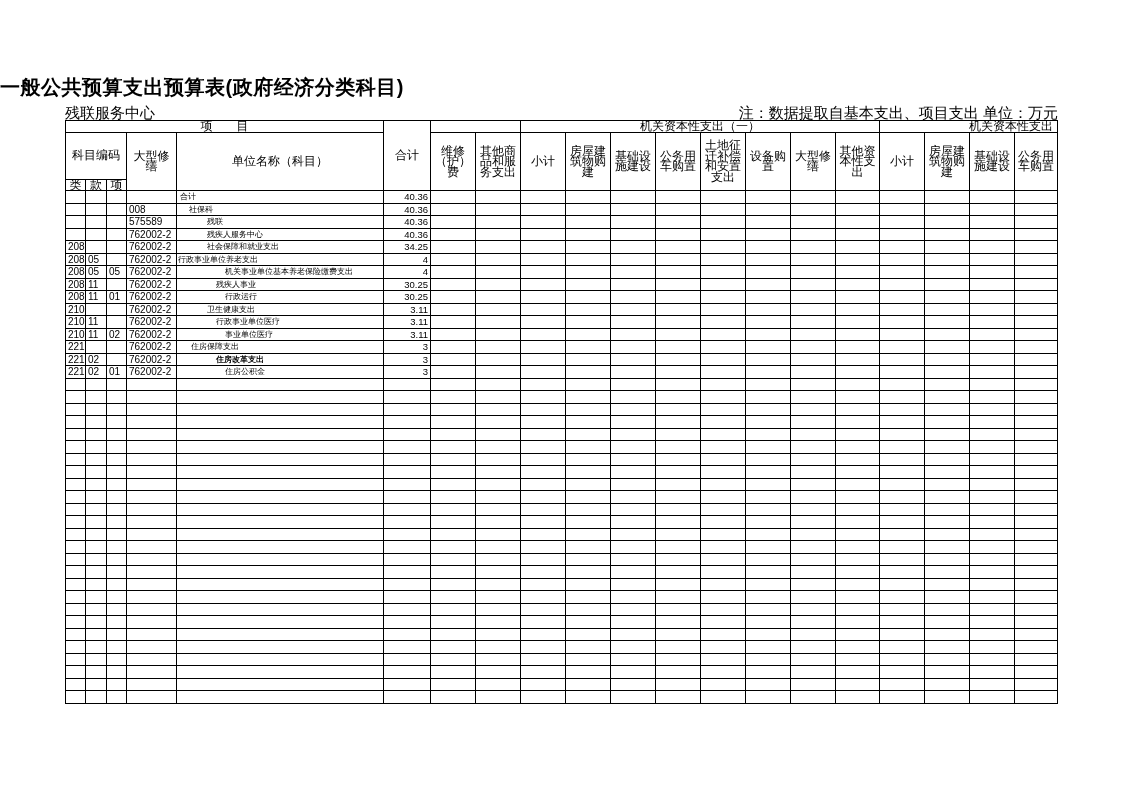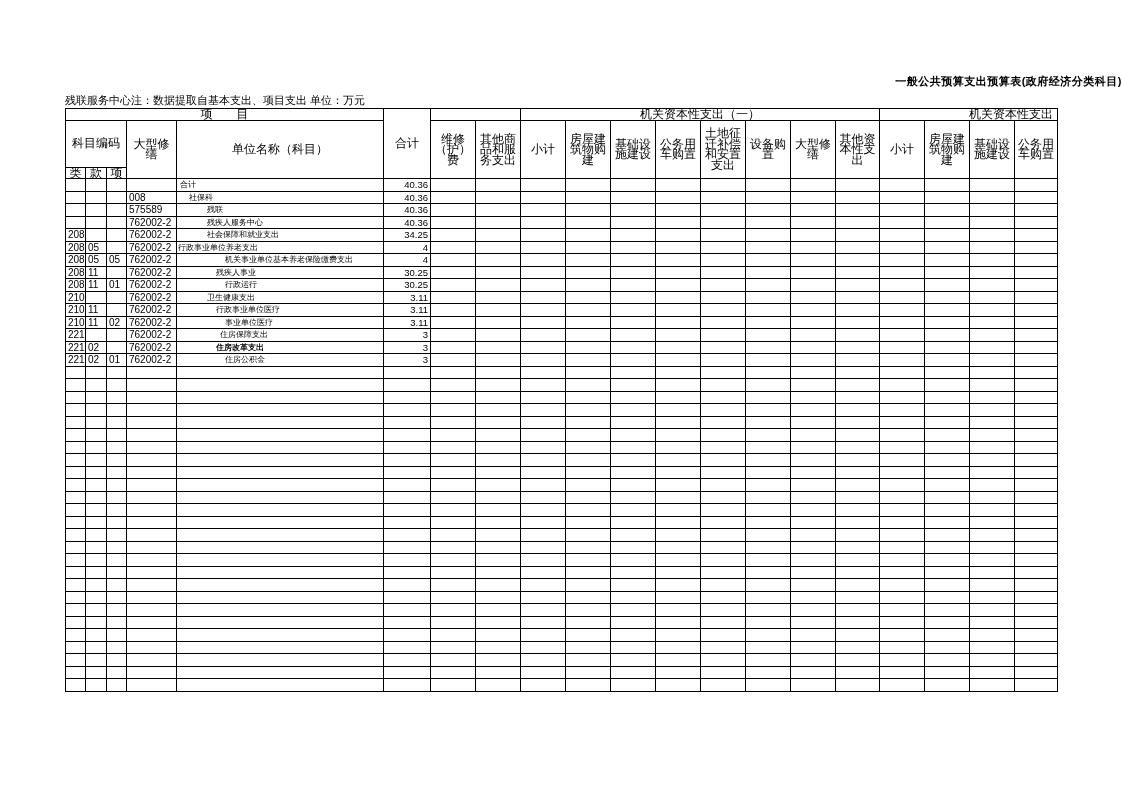--- a/index.html
+++ b/index.html
@@ -4,30 +4,31 @@
 <style>
   html,body{margin:0;padding:0;background:#fff;}
   body{
     width:1122px;height:793px;
     font-family:"Liberation Sans","DejaVu Sans",sans-serif;
     color:#000;
     -webkit-font-smoothing:antialiased;
   }
   .page-title{
     padding-top:74px;
-    text-align:right;
-    font-size:11px;
+    text-align:left;
+    font-size:20px;
     font-weight:bold;
     letter-spacing:0.5px;
   }
   .meta-row{
     display:flex;
+    justify-content:space-between;
     align-items:flex-end;
     margin:6px 64px 2px 65px;
-    font-size:11px;
+    font-size:15px;
     line-height:11px;
   }
   table{
     border-collapse:collapse;
     table-layout:fixed;
     width:993px;
     margin-left:65px;
     border:1.5px solid #000;
   }
   th,td{
@@ -388,21 +389,21 @@
         <td class="num"></td>
         <td class="num"></td>
         <td class="num"></td>
         <td class="num"></td>
       </tr>
       <tr>
         <td class="code">221</td>
         <td class="code"></td>
         <td class="code"></td>
         <td class="code">762002-2</td>
-        <td class="name" style="padding-left: 43px; margin-top: 8px;">住房保障支出</td>
+        <td class="name" style="padding-left: 14px; margin-top: 8px;">住房保障支出</td>
         <td class="num">3</td>
         <td class="num"></td>
         <td class="num"></td>
         <td class="num"></td>
         <td class="num"></td>
         <td class="num"></td>
         <td class="num"></td>
         <td class="num"></td>
         <td class="num"></td>
         <td class="num"></td>

